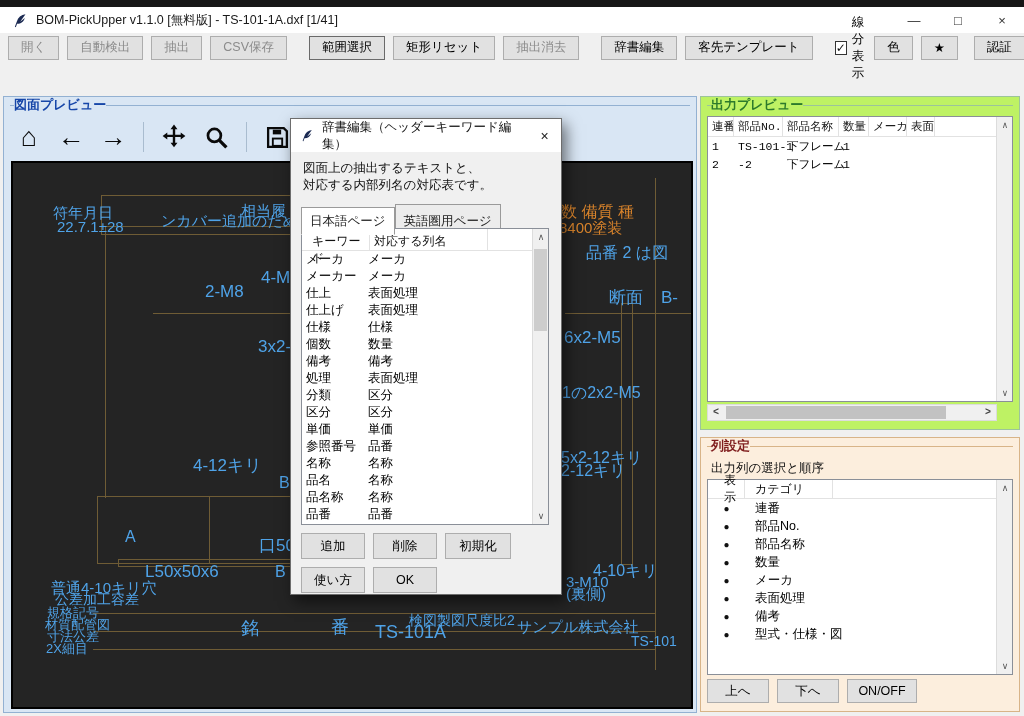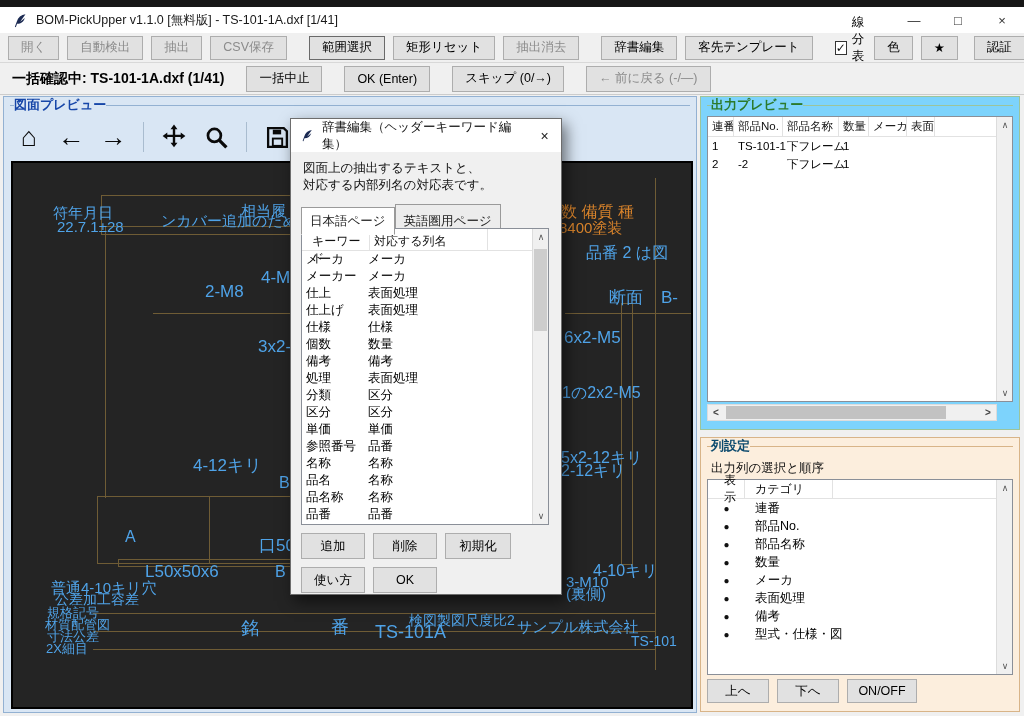--- a/index.html
+++ b/index.html
@@ -65,36 +65,36 @@
   .drow { display:flex; height:17px; font-size:12.5px; align-items:center; }
   .dc1 { width:62px; padding-left:4px; white-space:nowrap; }
   .dc2 { padding-left:4px; white-space:nowrap; }
   .vscroll { position:absolute; right:0; top:0; width:16px; height:100%; background:#f0f0f0; border-left:1px solid #dcdcdc; }
   .sarrow { position:absolute; left:0; width:16px; height:16px; display:flex; align-items:center; justify-content:center; font-size:9px; color:#555; }
   .sarrow.up { top:0; } .sarrow.down { bottom:0; }
   .sthumb { position:absolute; left:1px; width:13px; background:#cdcdcd; }
   .dlg-buttons { position:absolute; left:10px; top:414px; width:252px; }
   .dbtn { position:absolute; height:26px; width:64px; background:#e1e1e1; border:1px solid #adadad; font-size:12.5px; display:flex; align-items:center; justify-content:center; }
   
-  .out-panel { left:700px; top:96px; width:320px; height:334px; background:#7dd3fc; border:1px solid #9cc49b; }
+  .out-panel { left:700px; top:96px; width:320px; height:334px; background:#bef264; border:1px solid #9cc49b;font-family:Liberation Mono, monospace; }
   .out-panel .gb-title { color:#2c7a2c; }
   .out-panel .gb-line { background:#9cc49b; }
   .out-list { position:absolute; left:6px; top:19px; width:306px; height:286px; background:#ffffff; border:1px solid #8a8f98; }
   .out-head { display:flex; height:20px; border-bottom:1px solid #e2e2e2; font-size:11.5px; color:#111; align-items:center; }
   .out-head span { border-right:1px solid #e2e2e2; height:100%; display:flex; align-items:center; padding-left:4px; overflow:hidden; white-space:nowrap; }
   .orow { display:flex; height:18px; font-size:11.5px; align-items:center; }
   .orow span { padding-left:4px; overflow:visible; white-space:nowrap; }
   .oc1 { width:26px; } .oc2 { width:49px; } .oc3 { width:56px; } .oc4 { width:30px; } .oc5 { width:38px; } .oc6 { width:28px; }
   .hscroll { position:absolute; left:6px; top:307px; width:290px; height:17px; background:#f0f0f0; border:1px solid #dcdcdc; }
   .hs-arrow { position:absolute; top:0; width:16px; height:15px; display:flex; align-items:center; justify-content:center; font-size:10px; font-weight:bold; color:#444; }
   .hs-arrow.left { left:0; } .hs-arrow.right { right:0; }
   .hs-thumb { position:absolute; left:18px; top:1px; width:220px; height:13px; background:#c2c2c2; }
   
   .col-panel { left:700px; top:437px; width:320px; height:275px; background:#fceedd; border:1px solid #d8b488; }
-  .col-panel .gb-title { color:#0c4a6e; }
+  .col-panel .gb-title { color:#7f1d1d; }
   .col-panel .gb-line { background:#d8b488; }
   .col-sub { position:absolute; left:10px; top:22px; font-size:12.5px; color:#111; }
   .col-list { position:absolute; left:6px; top:41px; width:306px; height:196px; background:#ffffff; border:1px solid #8a8f98; }
   .col-head { display:flex; height:19px; border-bottom:1px solid #e2e2e2; font-size:12px; align-items:center; }
   .ch1 { width:37px; padding-left:16px; border-right:1px solid #e2e2e2; height:100%; display:flex; align-items:center; }
   .ch2 { width:88px; padding-left:10px; border-right:1px solid #e2e2e2; height:100%; display:flex; align-items:center; }
   .crow { display:flex; height:18px; font-size:12.5px; align-items:center; }
   .cb { width:37px; text-align:center; font-size:10px; color:#111; }
   .cl { padding-left:10px; white-space:nowrap; }
   .col-buttons .btn { position:absolute; height:24px; font-size:12.5px; }
@@ -136,27 +136,20 @@
       <span class="chkbox">✓</span>
       <span>線分表示</span>
     </span>
     <span class="btn">色</span>
     <span class="btn">★</span>
     <span class="spacer"></span>
     <span class="btn">認証</span>
 
   </div>
 
-  <div class="confirmbar">
-    <span class="status">一括確認中: TS-101-1A.dxf (1/41)</span>
-    <span class="btn">一括中止</span>
-    <span class="btn">OK (Enter)</span>
-    <span class="btn">スキップ (0/→)</span>
-    <span class="btn disabled">← 前に戻る (-/—)</span>
-  </div>
 
   <div class="panel preview-panel">
     <div class="gb-head">
       <span class="gb-line" style="max-width:4px"></span>
       <span class="gb-title">図面プレビュー</span>
       <span class="gb-line"></span>
     </div>
     <div class="ptoolbar">
       <span class="pticon">⌂</span>
       <span class="pticon">←</span>

